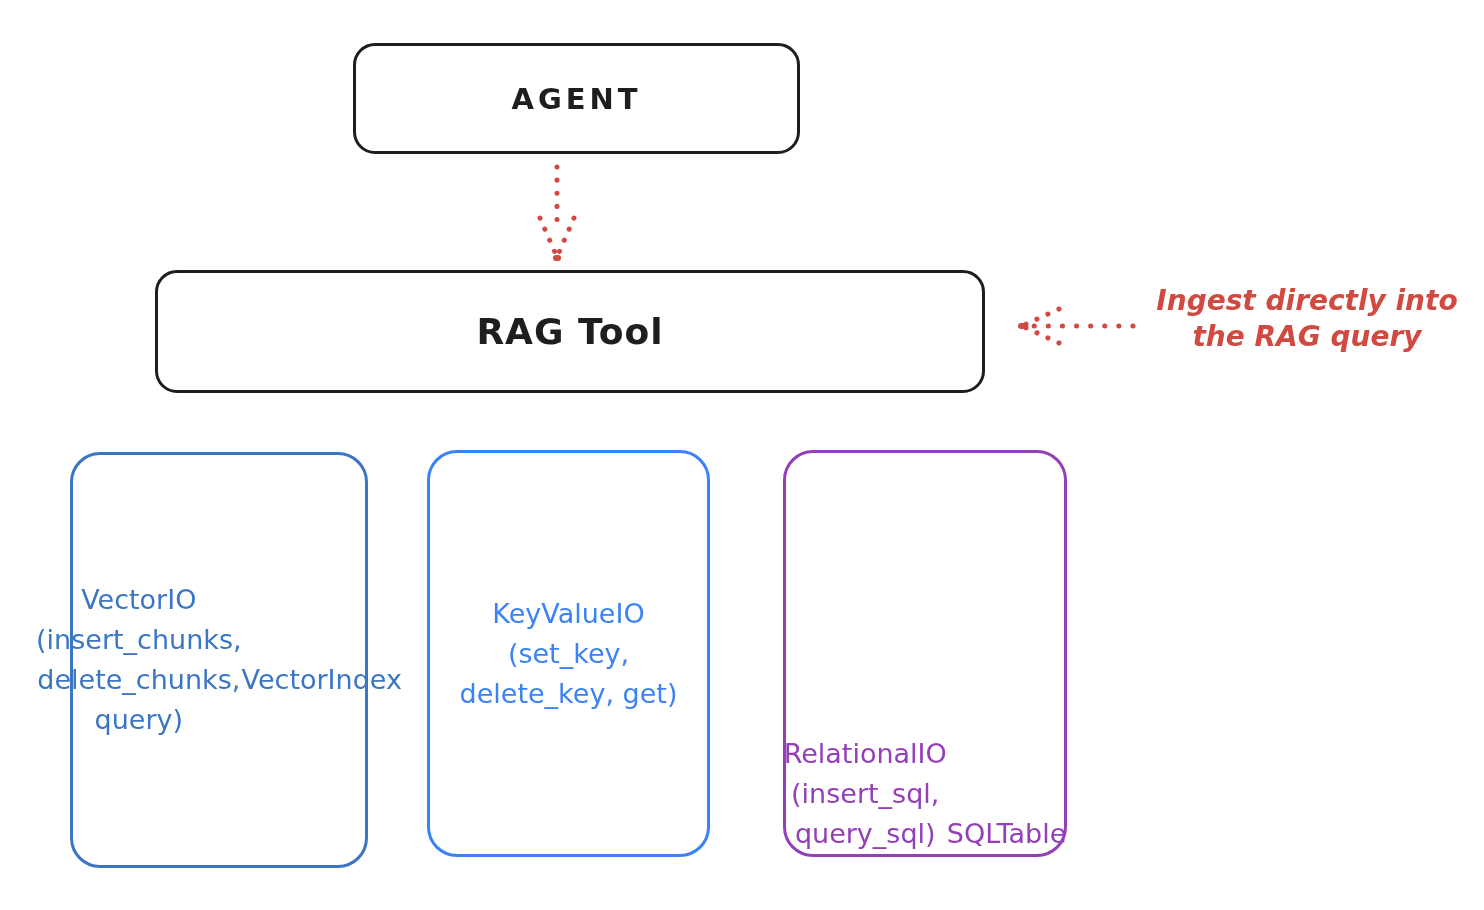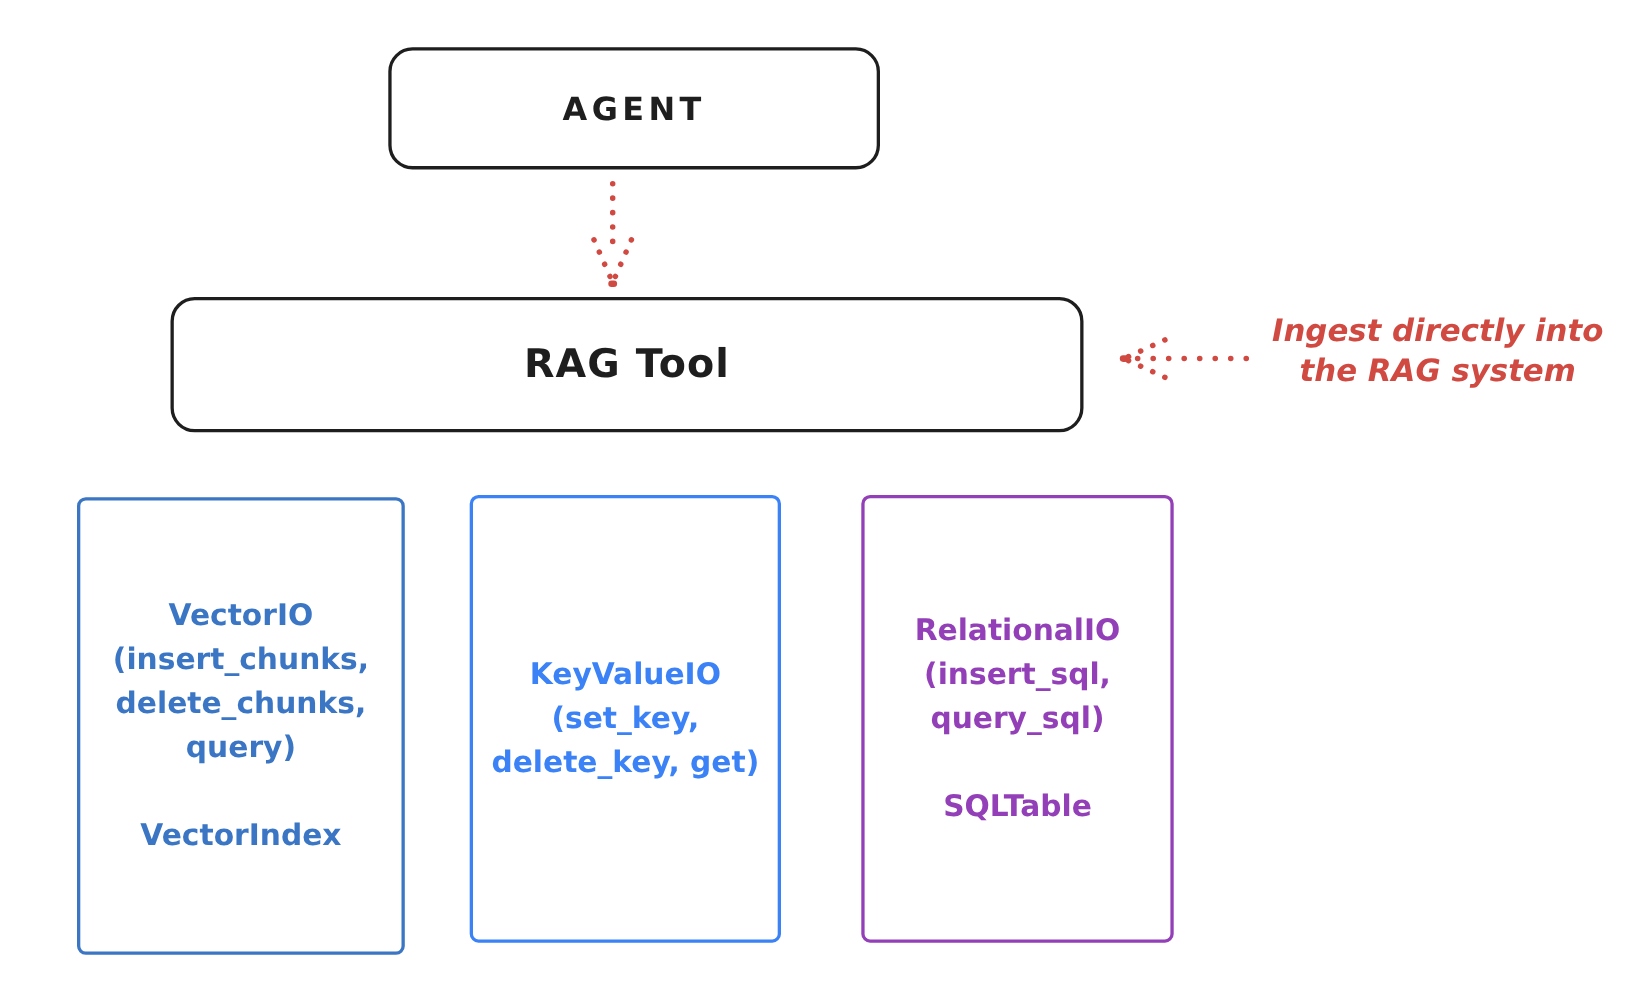--- a/index.html
+++ b/index.html
@@ -28,31 +28,31 @@
 
   .rag-box {
     left: 155px; top: 270px; width: 830px; height: 123px;
     border-radius: 22px;
   }
   .rag-label {
     font-size: 36px; font-weight: bold; letter-spacing: 1px; color: #1e1e1e;
   }
 
   .module-box {
-    flex-direction: column;
-    border-radius: 8px;
+    flex-direction: row;
+    border-radius: 30px;
     text-align: center;
-    font-weight: bold;
+    font-weight: normal;
   }
   .module-lines div { font-size: 27px; line-height: 40px; white-space: nowrap; }
   .module-index { font-size: 27px; line-height: 40px; margin-top: 40px; white-space: nowrap; }
 
   .vector-box     { left: 70px;  top: 452px; width: 298px; height: 416px; }
   .keyvalue-box   { left: 427px; top: 450px; width: 283px; height: 407px; }
-  .relational-box { left: 783px; top: 450px; width: 284px; height: 407px; }
+  .relational-box { left: 783px; top: 450px; width: 284px; height: 407px; align-items: flex-end; }
 
   .arrow { position: absolute; }
   .arrow svg { display: block; }
 
   .annotation {
     position: absolute;
     left: 1142px; top: 283px; width: 330px;
     text-align: center;
     font-size: 28px; font-weight: bold; line-height: 36px;
     white-space: nowrap;
@@ -85,21 +85,21 @@
     <svg width="125" height="52" viewBox="0 0 125 52" fill="none">
       <path d="M118 26 H 16" stroke="currentColor" stroke-width="5" stroke-dasharray="0.1 14" stroke-linecap="round"></path>
       <path d="M44 9 L7 26" stroke="currentColor" stroke-width="5" stroke-dasharray="0.1 12" stroke-linecap="round"></path>
       <path d="M44 43 L7 26" stroke="currentColor" stroke-width="5" stroke-dasharray="0.1 12" stroke-linecap="round"></path>
       <path d="M6 26 L8 26" stroke="currentColor" stroke-width="6" stroke-linecap="round"></path>
     </svg>
   </div>
 
   <div class="annotation" style="color: rgb(208, 74, 66);">
     <div>Ingest directly into</div>
-    <div>the RAG system</div>
+    <div>the RAG query</div>
   </div>
 
   <div class="box module-box vector-box" style="color: rgb(59, 118, 196);">
     <div class="module-lines">
       <div>VectorIO</div>
       <div>(insert_chunks,</div>
       <div>delete_chunks,</div>
       <div>query)</div>
     </div>
     <div class="module-index">VectorIndex</div>

